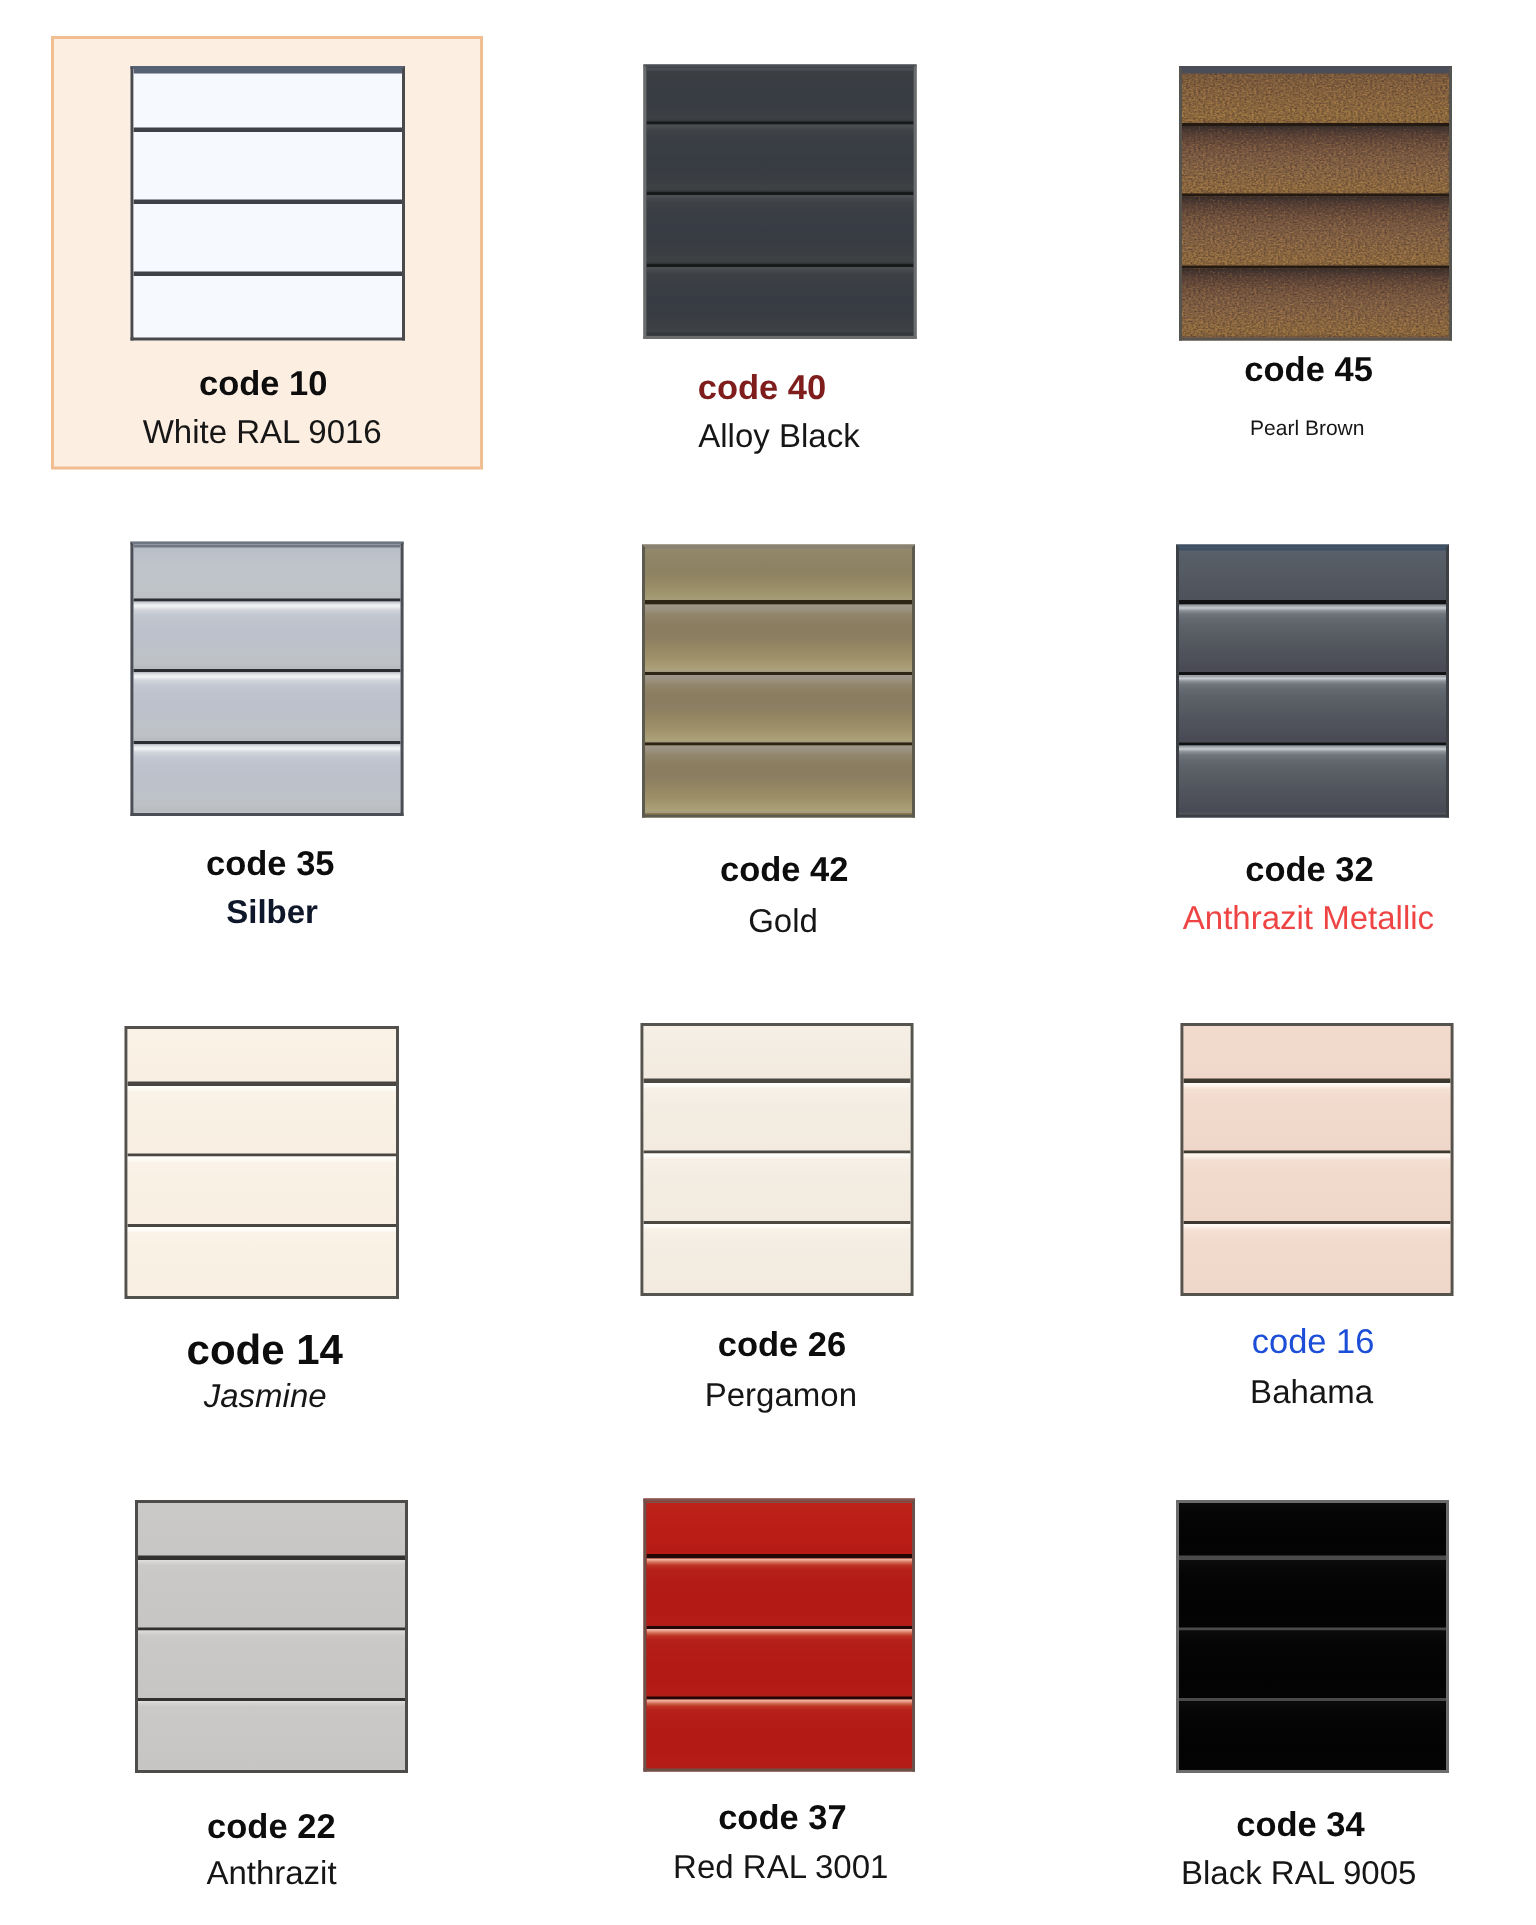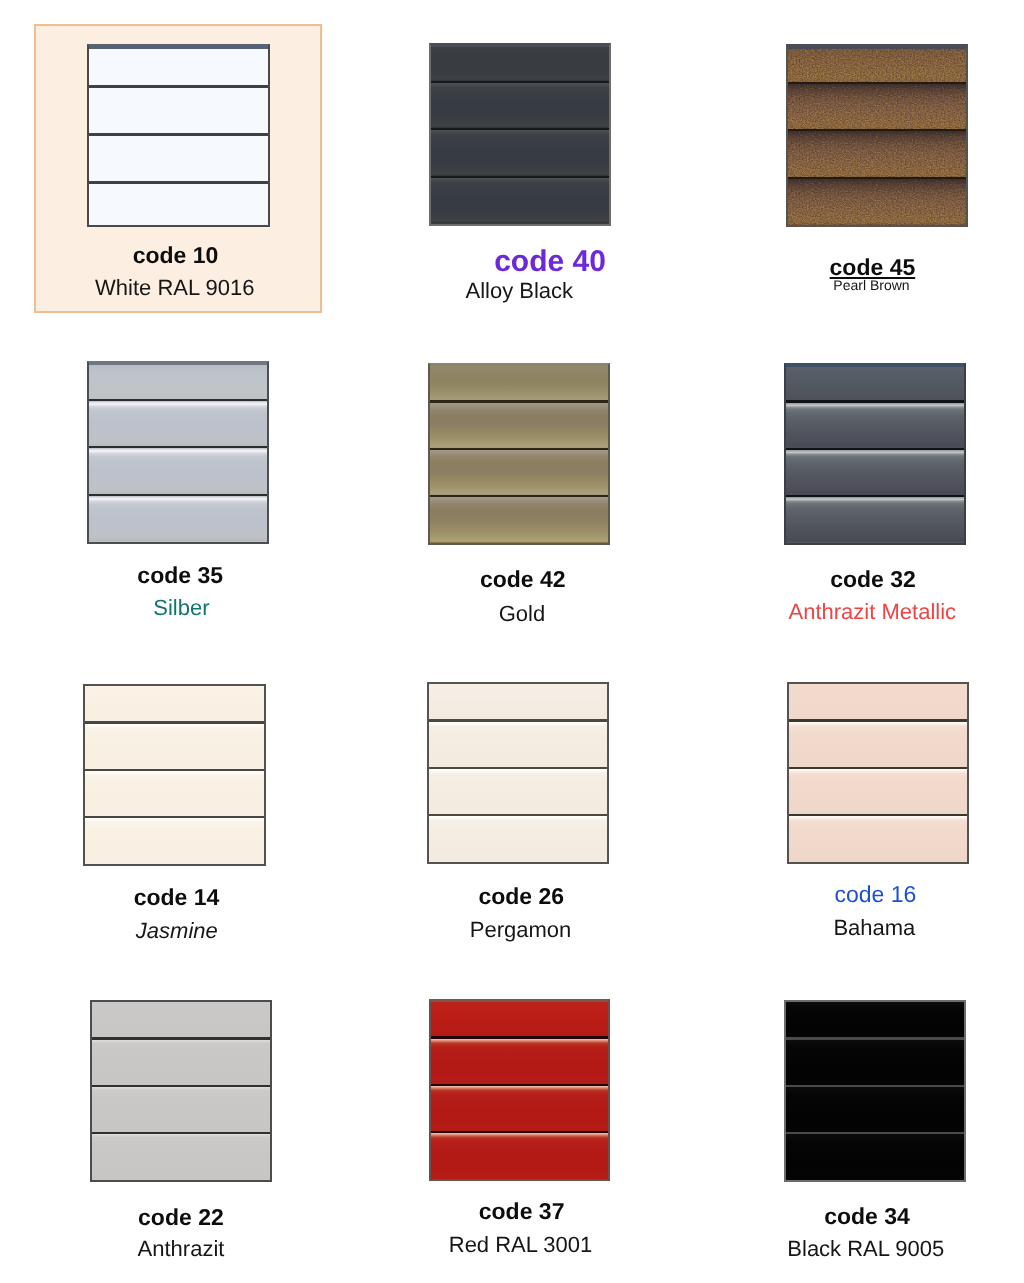--- a/index.html
+++ b/index.html
@@ -72,21 +72,21 @@
       <div class="slat-stack">
           <div class="slat" style="top: 0px; height: 35.69px; background: linear-gradient(rgb(61, 65, 68) 0%, rgb(58, 62, 67) 22%, rgb(56, 60, 67) 52%, rgb(58, 62, 67) 78%, rgb(61, 65, 68) 94%, rgb(50, 53, 58) 100%);"></div>
           <div class="slat-sep" style="top: 35.69px; height: 2.2px; background: rgb(23, 25, 27);"></div>
           <div class="slat" style="top: 37.89px; height: 45.3px; background: linear-gradient(rgb(76, 80, 83) 1%, rgb(71, 75, 79) 4%, rgb(62, 66, 70) 10%, rgb(58, 62, 68) 26%, rgb(55, 59, 67) 50%, rgb(56, 60, 66) 70%, rgb(60, 64, 67) 88%, rgb(62, 66, 69) 96%, rgb(46, 49, 53) 100%);"></div>
           <div class="slat-sep" style="top: 83.2px; height: 2.2px; background: rgb(23, 25, 27);"></div>
           <div class="slat" style="top: 85.4px; height: 45.3px; background: linear-gradient(rgb(76, 80, 83) 1%, rgb(71, 75, 79) 4%, rgb(62, 66, 70) 10%, rgb(58, 62, 68) 26%, rgb(55, 59, 67) 50%, rgb(56, 60, 66) 70%, rgb(60, 64, 67) 88%, rgb(62, 66, 69) 96%, rgb(46, 49, 53) 100%);"></div>
           <div class="slat-sep" style="top: 130.7px; height: 2.2px; background: rgb(23, 25, 27);"></div>
           <div class="slat" style="top: 132.9px; height: 45.3px; background: linear-gradient(rgb(76, 80, 83) 1%, rgb(71, 75, 79) 4%, rgb(62, 66, 70) 10%, rgb(58, 62, 68) 26%, rgb(55, 59, 67) 50%, rgb(56, 60, 66) 70%, rgb(60, 64, 67) 88%, rgb(62, 66, 69) 96%, rgb(46, 49, 53) 100%);"></div>
         </div>
     </div>
-    <div class="caption code-label" style="left: 550px; top: 244.6px; font-size: 30px; font-weight: bold; color: #6d28d9;">code 40</div>
+    <div class="caption code-label" style="left: 508px; top: 244.6px; font-size: 23px; font-weight: bold; color: #7f1d1d;">code 40</div>
     <div class="caption name-label" style="left: 519.3px; top: 278.4px; font-size: 22px; font-weight: normal; color: rgb(22, 22, 22);">Alloy Black</div>
   </div>
     <div class="swatch-cell">
     <div class="swatch" style="left: 786px; top: 44px; width: 182px; height: 183px; background: rgb(138, 98, 66); border-width: 2.4px; border-style: solid; border-color: rgb(74, 76, 88) rgb(85, 84, 79) rgb(85, 84, 79); border-image: initial;">
       <div class="top-edge" style="height: 2.6px; background: rgb(74, 76, 88);"></div>
       <div class="slat-stack">
           <div class="slat" style="top: 0px; height: 35.69px; background: linear-gradient(rgb(128, 96, 63) 0%, rgb(141, 105, 66) 18%, rgb(150, 111, 68) 42%, rgb(156, 117, 68) 66%, rgb(160, 121, 68) 88%, rgb(154, 116, 64) 100%);">
             <div class="noise"></div>
           </div>
           <div class="slat-sep" style="top: 35.69px; height: 2.2px; background: rgb(36, 26, 18);"></div>
@@ -96,38 +96,38 @@
           <div class="slat-sep" style="top: 83.2px; height: 2.2px; background: rgb(36, 26, 18);"></div>
           <div class="slat" style="top: 85.4px; height: 45.3px; background: linear-gradient(rgb(60, 50, 44) 1%, rgb(75, 59, 51) 5%, rgb(97, 72, 57) 13%, rgb(122, 90, 65) 28%, rgb(139, 103, 72) 45%, rgb(149, 112, 73) 65%, rgb(156, 117, 71) 82%, rgb(161, 121, 69) 94%, rgb(148, 112, 64) 100%);">
             <div class="noise"></div>
           </div>
           <div class="slat-sep" style="top: 130.7px; height: 2.2px; background: rgb(36, 26, 18);"></div>
           <div class="slat" style="top: 132.9px; height: 45.3px; background: linear-gradient(rgb(60, 50, 44) 1%, rgb(75, 59, 51) 5%, rgb(97, 72, 57) 13%, rgb(122, 90, 65) 28%, rgb(139, 103, 72) 45%, rgb(149, 112, 73) 65%, rgb(156, 117, 71) 82%, rgb(161, 121, 69) 94%, rgb(148, 112, 64) 100%);">
             <div class="noise"></div>
           </div>
         </div>
     </div>
-    <div class="caption code-label" style="left: 872.4px; top: 254px; font-size: 23px; font-weight: bold; color: rgb(13, 13, 13); text-decoration: underline;">code 45</div>
+    <div class="caption code-label" style="left: 872.4px; top: 233px; font-size: 23px; font-weight: bold; color: rgb(13, 13, 13);">code 45</div>
     <div class="caption name-label" style="left: 871.5px; top: 276.9px; font-size: 14px; font-weight: normal; color: rgb(22, 22, 22);">Pearl Brown</div>
   </div>
     <div class="swatch-cell">
     <div class="swatch" style="left: 87px; top: 361px; width: 182px; height: 183px; background: rgb(188, 192, 200); border-width: 2.4px; border-style: solid; border-color: rgb(113, 119, 130) rgb(75, 79, 85) rgb(75, 79, 85); border-image: initial;">
       <div class="top-edge" style="height: 1.6px; background: rgb(113, 119, 130);"></div>
       <div class="slat-stack">
           <div class="slat" style="top: 0px; height: 35.69px; background: linear-gradient(rgb(179, 186, 195) 0%, rgb(187, 193, 201) 16%, rgb(191, 196, 203) 40%, rgb(191, 196, 201) 64%, rgb(191, 195, 198) 86%, rgb(190, 193, 195) 100%);"></div>
           <div class="slat-sep" style="top: 35.69px; height: 2.2px; background: rgb(42, 46, 51);"></div>
           <div class="slat" style="top: 37.89px; height: 45.3px; background: linear-gradient(rgb(183, 186, 192) 0%, rgb(231, 233, 237) 4%, rgb(242, 244, 246) 7%, rgb(211, 214, 220) 12%, rgb(196, 200, 209) 19%, rgb(191, 195, 205) 30%, rgb(189, 193, 203) 48%, rgb(189, 193, 202) 64%, rgb(190, 194, 200) 80%, rgb(190, 193, 196) 92%, rgb(184, 187, 190) 100%);"></div>
           <div class="slat-sep" style="top: 83.2px; height: 2.2px; background: rgb(42, 46, 51);"></div>
           <div class="slat" style="top: 85.4px; height: 45.3px; background: linear-gradient(rgb(183, 186, 192) 0%, rgb(231, 233, 237) 4%, rgb(242, 244, 246) 7%, rgb(211, 214, 220) 12%, rgb(196, 200, 209) 19%, rgb(191, 195, 205) 30%, rgb(189, 193, 203) 48%, rgb(189, 193, 202) 64%, rgb(190, 194, 200) 80%, rgb(190, 193, 196) 92%, rgb(184, 187, 190) 100%);"></div>
           <div class="slat-sep" style="top: 130.7px; height: 2.2px; background: rgb(42, 46, 51);"></div>
           <div class="slat" style="top: 132.9px; height: 45.3px; background: linear-gradient(rgb(183, 186, 192) 0%, rgb(231, 233, 237) 4%, rgb(242, 244, 246) 7%, rgb(211, 214, 220) 12%, rgb(196, 200, 209) 19%, rgb(191, 195, 205) 30%, rgb(189, 193, 203) 48%, rgb(189, 193, 202) 64%, rgb(190, 194, 200) 80%, rgb(190, 193, 196) 92%, rgb(184, 187, 190) 100%);"></div>
         </div>
     </div>
     <div class="caption code-label" style="left: 180.2px; top: 561.7px; font-size: 23px; font-weight: bold; color: rgb(13, 13, 13);">code 35</div>
-    <div class="caption name-label" style="left: 181.4px; top: 594.7px; font-size: 22px; font-weight: normal; color: #0f766e;">Silber</div>
+    <div class="caption name-label" style="left: 181.4px; top: 594.7px; font-size: 22px; font-weight: bold; color: #0f172a;">Silber</div>
   </div>
     <div class="swatch-cell">
     <div class="swatch" style="left: 428px; top: 363px; width: 182px; height: 182px; background: rgb(142, 123, 76); border-width: 2.4px; border-style: solid; border-color: rgb(138, 130, 116) rgb(93, 90, 80) rgb(93, 90, 80); border-image: initial;">
       <div class="top-edge" style="height: 1.4px; background: rgb(138, 130, 116);"></div>
       <div class="slat-stack">
           <div class="slat" style="top: 0px; height: 35.48px; background: linear-gradient(rgb(148, 138, 108) 0%, rgb(143, 132, 101) 20%, rgb(141, 130, 97) 45%, rgb(150, 139, 101) 70%, rgb(161, 151, 111) 90%, rgb(166, 157, 122) 100%);"></div>
           <div class="slat-sep" style="top: 35.48px; height: 2.2px; background: rgb(46, 37, 21);"></div>
           <div class="slat" style="top: 37.68px; height: 45.04px; background: linear-gradient(rgb(160, 150, 138) 2%, rgb(155, 145, 126) 7%, rgb(145, 133, 107) 15%, rgb(138, 125, 96) 30%, rgb(139, 126, 98) 48%, rgb(147, 134, 97) 62%, rgb(157, 144, 105) 78%, rgb(166, 155, 115) 90%, rgb(172, 161, 122) 97%, rgb(161, 151, 131) 100%);"></div>
           <div class="slat-sep" style="top: 82.72px; height: 2.2px; background: rgb(46, 37, 21);"></div>
           <div class="slat" style="top: 84.92px; height: 45.04px; background: linear-gradient(rgb(160, 150, 138) 2%, rgb(155, 145, 126) 7%, rgb(145, 133, 107) 15%, rgb(138, 125, 96) 30%, rgb(139, 126, 98) 48%, rgb(147, 134, 97) 62%, rgb(157, 144, 105) 78%, rgb(166, 155, 115) 90%, rgb(172, 161, 122) 97%, rgb(161, 151, 131) 100%);"></div>
@@ -160,21 +160,21 @@
       <div class="slat-stack">
           <div class="slat" style="top: 0px; height: 35.48px; background: linear-gradient(rgb(250, 242, 231) 0%, rgb(250, 241, 229) 40%, rgb(249, 239, 226) 80%, rgb(248, 238, 225) 100%);"></div>
           <div class="slat-sep" style="top: 35.48px; height: 2.2px; background: rgb(74, 71, 66);"></div>
           <div class="slat" style="top: 37.68px; height: 45.04px; background: linear-gradient(rgb(255, 253, 247) 0%, rgb(255, 254, 250) 3%, rgb(251, 243, 232) 9%, rgb(250, 241, 229) 30%, rgb(249, 240, 228) 60%, rgb(249, 239, 227) 88%, rgb(248, 238, 225) 100%);"></div>
           <div class="slat-sep" style="top: 82.72px; height: 2.2px; background: rgb(74, 71, 66);"></div>
           <div class="slat" style="top: 84.92px; height: 45.04px; background: linear-gradient(rgb(255, 253, 247) 0%, rgb(255, 254, 250) 3%, rgb(251, 243, 232) 9%, rgb(250, 241, 229) 30%, rgb(249, 240, 228) 60%, rgb(249, 239, 227) 88%, rgb(248, 238, 225) 100%);"></div>
           <div class="slat-sep" style="top: 129.96px; height: 2.2px; background: rgb(74, 71, 66);"></div>
           <div class="slat" style="top: 132.16px; height: 45.04px; background: linear-gradient(rgb(255, 253, 247) 0%, rgb(255, 254, 250) 3%, rgb(251, 243, 232) 9%, rgb(250, 241, 229) 30%, rgb(249, 240, 228) 60%, rgb(249, 239, 227) 88%, rgb(248, 238, 225) 100%);"></div>
         </div>
     </div>
-    <div class="caption code-label" style="left: 176.5px; top: 883.6px; font-size: 23px; font-weight: bold; color: rgb(13, 13, 13);">code 14</div>
+    <div class="caption code-label" style="left: 176.5px; top: 883.6px; font-size: 28px; font-weight: bold; color: rgb(13, 13, 13);">code 14</div>
     <div class="caption name-label" style="left: 176.8px; top: 917.7px; font-size: 22px; font-weight: normal; color: rgb(22, 22, 22); font-style: italic;">Jasmine</div>
   </div>
     <div class="swatch-cell">
     <div class="swatch" style="left: 427px; top: 682px; width: 182px; height: 182px; background: rgb(243, 236, 225); border: 2.4px solid rgb(86, 84, 79);">
 
       <div class="slat-stack">
           <div class="slat" style="top: 0px; height: 35.48px; background: linear-gradient(rgb(245, 239, 229) 0%, rgb(244, 237, 227) 40%, rgb(243, 235, 224) 80%, rgb(242, 234, 223) 100%);"></div>
           <div class="slat-sep" style="top: 35.48px; height: 2.2px; background: rgb(75, 72, 66);"></div>
           <div class="slat" style="top: 37.68px; height: 45.04px; background: linear-gradient(rgb(255, 254, 249) 0%, rgb(255, 254, 251) 3%, rgb(247, 240, 230) 9%, rgb(244, 237, 227) 30%, rgb(243, 236, 225) 60%, rgb(243, 235, 224) 88%, rgb(242, 234, 223) 100%);"></div>
           <div class="slat-sep" style="top: 82.72px; height: 2.2px; background: rgb(75, 72, 66);"></div>

